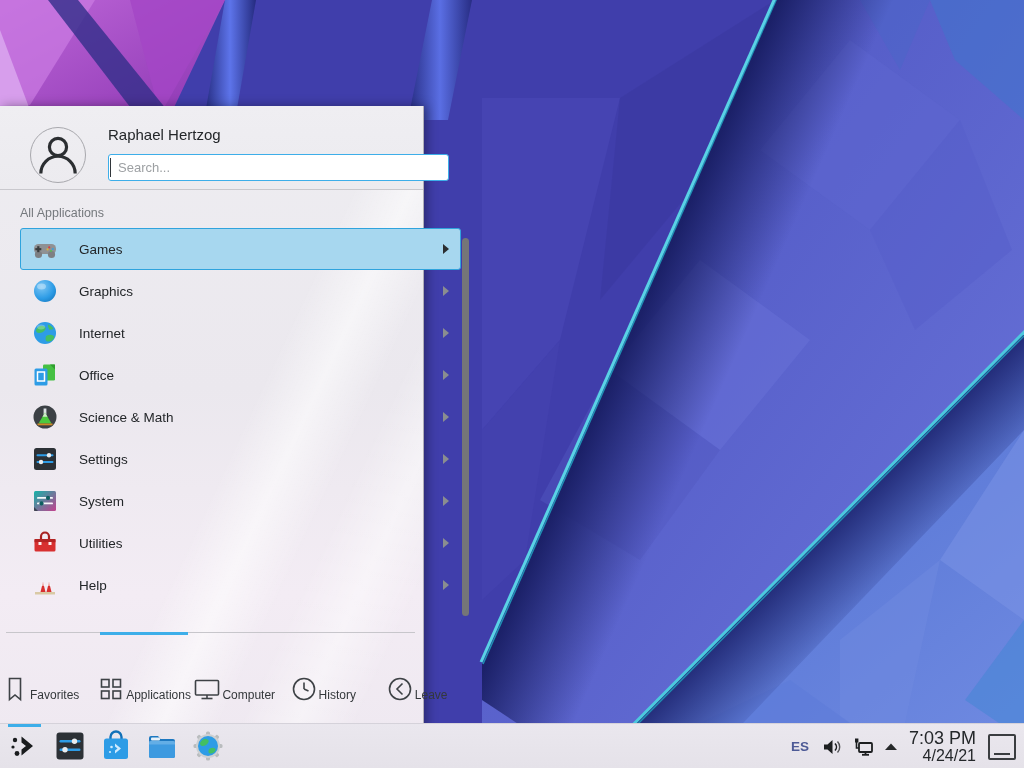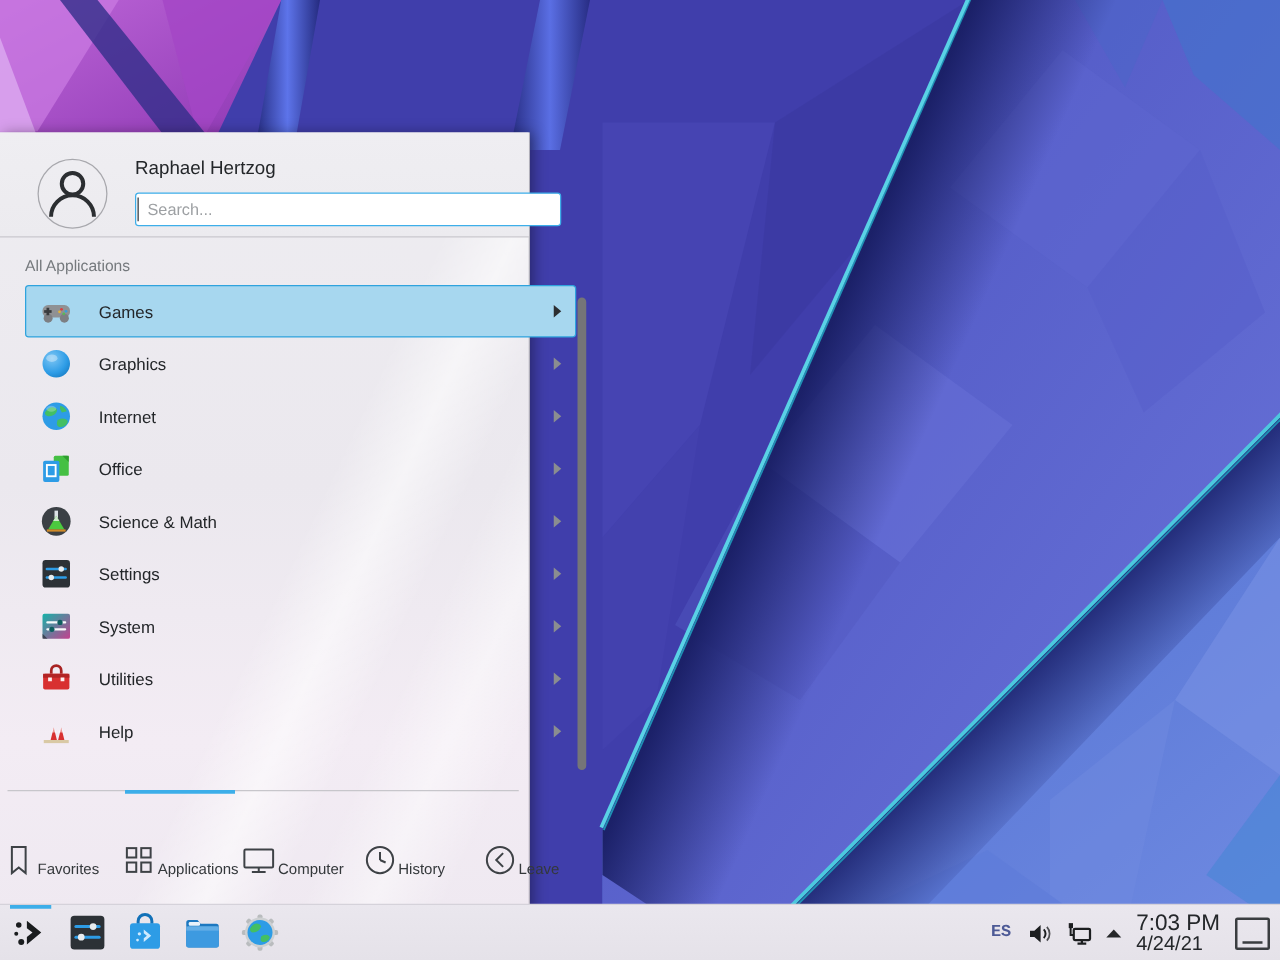--- a/index.html
+++ b/index.html
@@ -56,25 +56,25 @@
 
   
   #taskbar { position:absolute; left:0; top:723px; width:1024px; height:45px;
     background:linear-gradient(180deg,#eae7ee,#e5e2e9); border-top:1px solid #d5d2da; }
   .tb-icons { position:absolute; left:8px; top:6px; display:flex; gap:14px; }
   .tb-icon { width:32px; height:32px; position:relative; }
   .tb-icon svg { width:32px; height:32px; }
   .launcher-indicator { position:absolute; left:8px; top:0; width:33px; height:3px; background:#3daee9; }
 
   .tray { position:absolute; right:6px; top:0; height:45px; display:flex; align-items:center; }
-  .kbd-layout { font-size:13.5px; font-weight:bold; color:#4d5a96; margin-right:12px;font-family:Liberation Mono, monospace; }
+  .kbd-layout { font-size:13.5px; font-weight:bold; color:#4d5a96; margin-right:12px; }
   .tray-icon { width:22px; height:22px; margin-right:9px; }
   .tray-icon svg { width:22px; height:22px; }
   .tray-caret { width:16px; height:16px; margin-right:10px; }
-  .clock { text-align:left; color:#24272a; margin-right:12px; line-height:1.05; }
+  .clock { text-align:right; color:#24272a; margin-right:12px; line-height:1.05; }
   .clock-time { font-size:18px; }
   .clock-date { font-size:16px; }
   .show-desktop { width:28px; height:26px; border:2px solid #3a3d40; border-radius:2px; position:relative; margin-right:2px; background:transparent; }
   .show-desktop::after { content:""; position:absolute; left:4px; right:4px; bottom:3px; height:2px; background:#3a3d40; }
 </style>
 </head>
 <body>
 
 <div id="screen">
 

